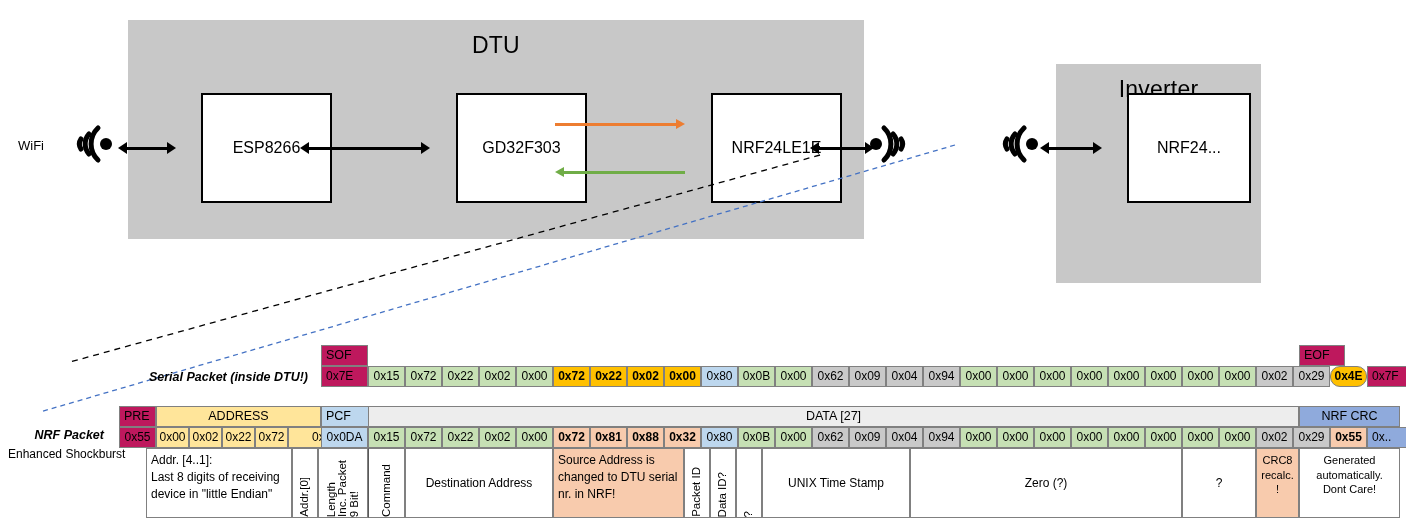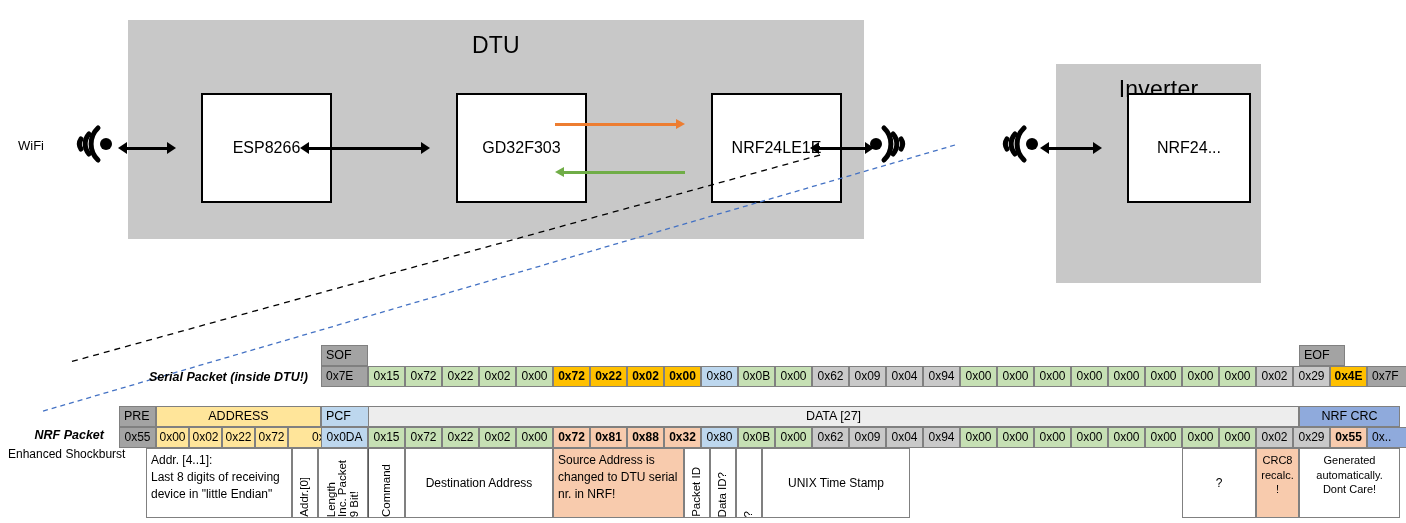--- a/index.html
+++ b/index.html
@@ -122,21 +122,21 @@
     position:absolute;box-sizing:border-box;border:1px solid #808080;
     display:flex;flex-direction:row-reverse;align-items:flex-end;justify-content:center;
     overflow:hidden;
   }
   .vstack span{
     writing-mode:vertical-rl;transform:rotate(180deg);
     font-size:11.5px;line-height:1;padding-bottom:3px;
   }
 
   
-  .f-gray   {background:#a3a3a3;}
+  .f-gray   {background:#be185d;}
   .f-green  {background:#c6e0b4;}
   .f-orange {background:#ffc000;}
   .f-blue   {background:#bdd7ee;}
   .f-gray2  {background:#c9c9c9;}
   .f-yellow {background:#ffe59a;}
   .f-salmon {background:#f8cbad;}
   .f-periw  {background:#8faadc;}
   .f-white  {background:#ffffff;}
   .f-lgray  {background:#ededed;}
 </style>
@@ -263,21 +263,21 @@
       <div class="cell f-green" style="left: 960px; top: 366px; width: 37px; height: 21px;">0x00</div>
       <div class="cell f-green" style="left: 997px; top: 366px; width: 37px; height: 21px;">0x00</div>
       <div class="cell f-green" style="left: 1034px; top: 366px; width: 37px; height: 21px;">0x00</div>
       <div class="cell f-green" style="left: 1071px; top: 366px; width: 37px; height: 21px;">0x00</div>
       <div class="cell f-green" style="left: 1108px; top: 366px; width: 37px; height: 21px;">0x00</div>
       <div class="cell f-green" style="left: 1145px; top: 366px; width: 37px; height: 21px;">0x00</div>
       <div class="cell f-green" style="left: 1182px; top: 366px; width: 37px; height: 21px;">0x00</div>
       <div class="cell f-green" style="left: 1219px; top: 366px; width: 37px; height: 21px;">0x00</div>
       <div class="cell f-gray2" style="left: 1256px; top: 366px; width: 37px; height: 21px;">0x02</div>
       <div class="cell f-gray2" style="left: 1293px; top: 366px; width: 37px; height: 21px;">0x29</div>
-      <div class="cell f-orange bold" style="left: 1330px; top: 366px; width: 37px; height: 21px;">0x4E</div>
+      <div class="cell f-orange bold" style="left: 1330px; top: 366px; width: 37px; height: 21px; border-radius: 10px;">0x4E</div>
       <div class="cell f-gray left" style="left: 1367px; top: 366px; width: 46px; height: 21px;">0x7F</div>
     </div>
 
   <div class="cell hdr f-gray left" style="left:119px;top:406px;width:37px;height:21px;">PRE</div>
   <div class="cell hdr f-yellow" style="left:156px;top:406px;width:165px;height:21px;">ADDRESS</div>
   <div class="cell hdr f-blue left" style="left:321px;top:406px;width:70px;height:21px;">PCF</div>
   <div class="cell hdr f-lgray" style="left:368px;top:406px;width:931px;height:21px;">DATA [27]</div>
   <div class="cell hdr f-periw" style="left:1299px;top:406px;width:101px;height:21px;">NRF CRC</div>
 
   <div id="nrf-byte-row">
@@ -343,20 +343,21 @@
   </div>
   <div class="vstack f-white" style="left:710px;top:448px;width:26px;height:70px;">
     <span>Data ID?</span>
   </div>
   <div class="vstack f-white" style="left:736px;top:448px;width:26px;height:70px;">
     <span>?</span>
   </div>
 
   <div class="cell f-white" style="left:762px;top:448px;width:148px;height:70px;">UNIX Time Stamp</div>
 
+  <div class="cell f-white" style="left:910px;top:448px;width:272px;height:70px;">Zero (?)</div>
 
   <div class="cell f-white" style="left:1182px;top:448px;width:74px;height:70px;">?</div>
 
   <div class="cell wrapc f-salmon" style="left:1256px;top:448px;width:43px;height:70px;font-size:11px;">CRC8<br>recalc.<br>!</div>
 
   <div class="cell wrapc f-white" style="left:1299px;top:448px;width:101px;height:70px;font-size:11px;">Generated<br>automatically.<br>Dont Care!</div>
 
 </div>
 
 </body></html>

